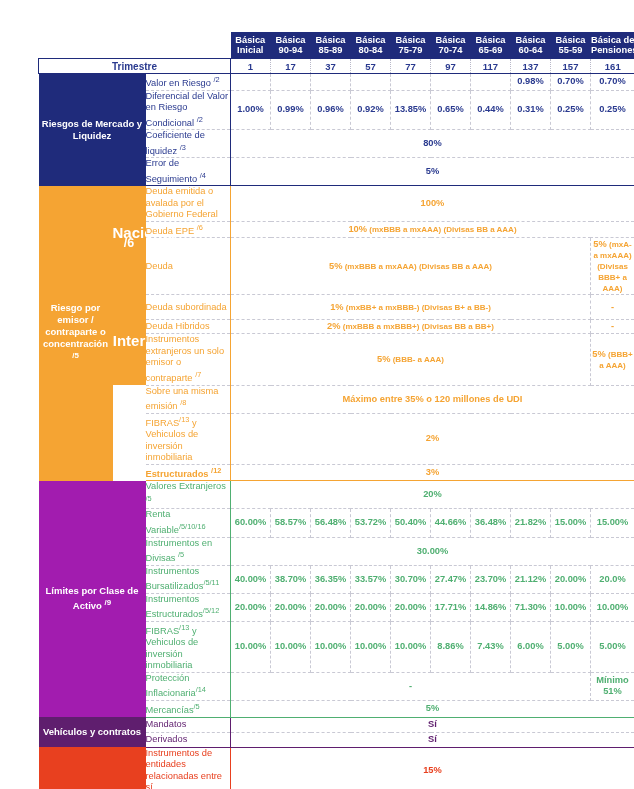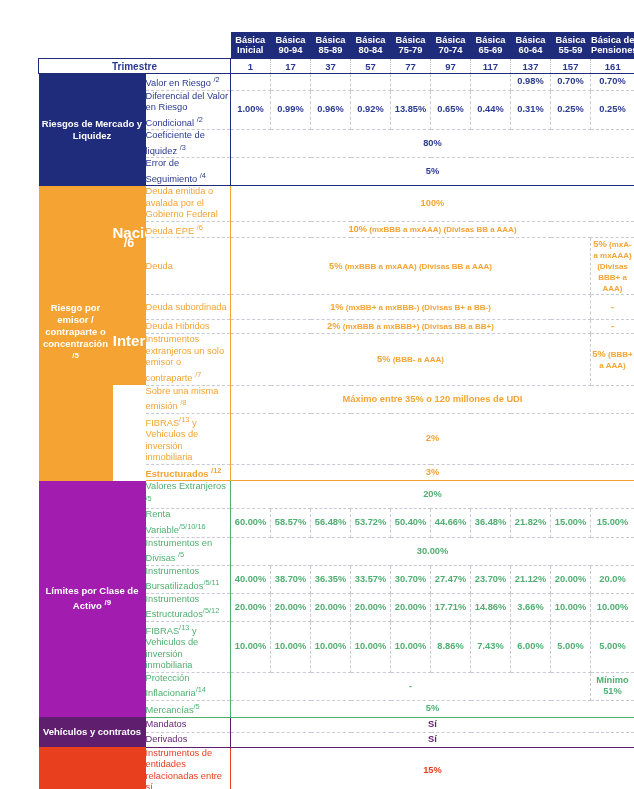--- a/index.html
+++ b/index.html
@@ -273,21 +273,21 @@
 
     <tr>
       <td class="rlab green br-green dot-b" style="height:24px"><span>Instrumentos Estructurados</span><sup>/5/12</sup></td>
       <td class="val green dot-b dot-r">20.00%</td>
       <td class="val green dot-b dot-r">20.00%</td>
       <td class="val green dot-b dot-r">20.00%</td>
       <td class="val green dot-b dot-r">20.00%</td>
       <td class="val green dot-b dot-r">20.00%</td>
       <td class="val green dot-b dot-r">17.71%</td>
       <td class="val green dot-b dot-r">14.86%</td>
-      <td class="val green dot-b dot-r">3.66%</td>
+      <td class="val green dot-b dot-r">71.30%</td>
       <td class="val green dot-b dot-r">10.00%</td>
       <td class="val green dot-b br-green">10.00%</td>
     </tr>
 
     <tr>
       <td class="rlab green br-green dot-b" style="height:48px"><span>FIBRAS</span><sup>/13</sup><span> y Vehiculos de inversión inmobiliaria</span></td>
       <td class="val green dot-b dot-r">10.00%</td>
       <td class="val green dot-b dot-r">10.00%</td>
       <td class="val green dot-b dot-r">10.00%</td>
       <td class="val green dot-b dot-r">10.00%</td>

